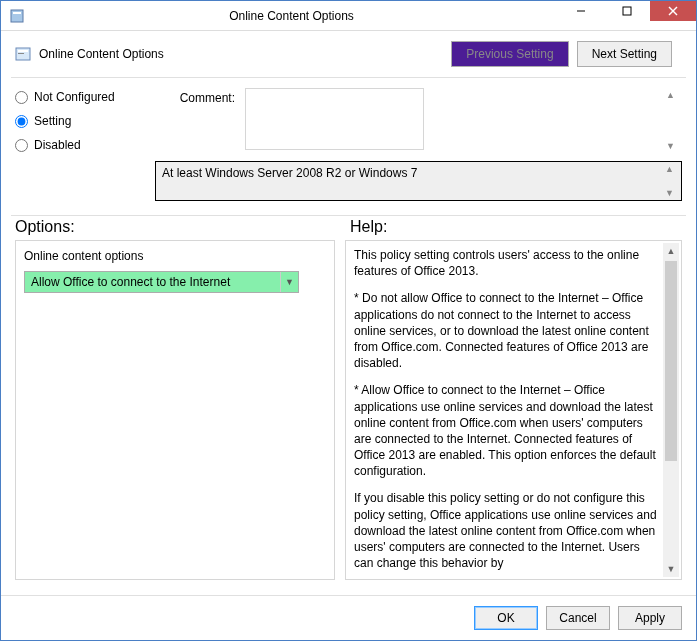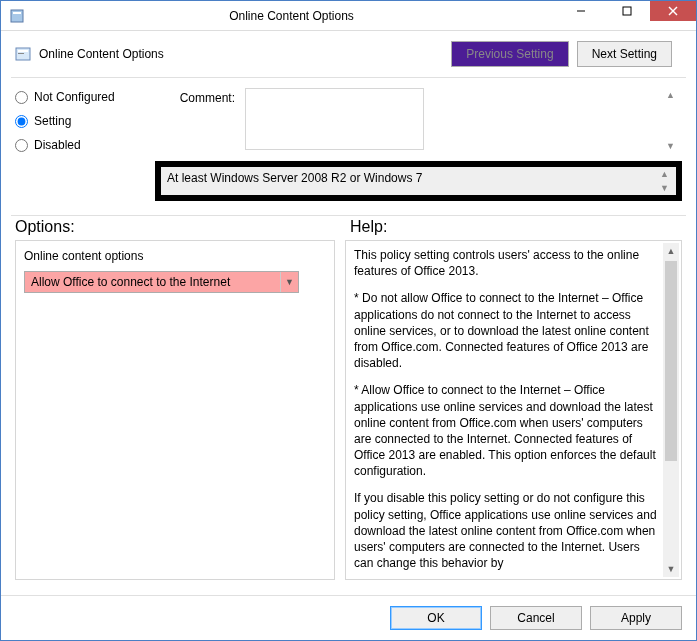--- a/index.html
+++ b/index.html
@@ -21,40 +21,40 @@
 .nav-btn.disabled { color: #888; background: #4c1d95; }
 .divider { height: 1px; background: #e0e0e0; margin: 0 10px; }
 .top-section { display: flex; padding: 10px 14px 6px 14px; }
 .radios { width: 140px; padding-top: 2px; }
 .radio-row { display: flex; align-items: center; margin-bottom: 10px; font-size: 12px; }
 .radio-row input { margin-right: 6px; }
 .fields { flex: 1; }
 .field-row { display: flex; margin-bottom: 8px; }
 .field-label { width: 90px; text-align: right; padding-right: 10px; padding-top: 3px; font-size: 12px; }
 .comment-box { flex: 1; height: 62px; border: 1px solid #d6d6d6; background: #fff; position: relative; padding: 4px 18px 4px 4px; font-family: inherit; font-size: 12px; resize: none; }
-.supported-box { flex: 1; height: 40px; border: 6px solid #000000; background: #efefef; color: #000; padding: 4px 18px 4px 6px; font-size: 12px; position: relative; }
+.supported-box { flex: 1; height: 40px; border: 1px solid #000000; background: #efefef; color: #000; padding: 4px 18px 4px 6px; font-size: 12px; position: relative; }
 .scroll-arrows { position: absolute; right: 2px; top: 2px; bottom: 2px; width: 14px; display: flex; flex-direction: column; justify-content: space-between; color: #888; font-size: 9px; }
 .mid-labels { display: flex; padding: 2px 14px 4px 14px; }
 .mid-labels .left { width: 325px; font-size: 16px; }
 .mid-labels .right { flex: 1; font-size: 16px; padding-left: 10px; }
 .panels { display: flex; padding: 0 14px; gap: 10px; }
 .panel { border: 1px solid #d6d6d6; background: #fff; }
 .options-panel { width: 320px; height: 340px; padding: 8px; }
 .options-panel .opt-label { font-size: 12px; margin-bottom: 8px; }
-.dropdown { width: 275px; display: flex; align-items: center; border: 1px solid #acacac; background: #fca5a5; height: 22px; }
+.dropdown { width: 275px; display: flex; align-items: center; border: 1px solid #acacac; background: #86efac; height: 22px; }
 .dropdown-text { flex: 1; padding: 0 6px; font-size: 12px; }
 .dropdown-caret { width: 18px; text-align: center; color: #555; font-size: 9px; border-left: 1px solid #ccc; height: 100%; display: flex; align-items: center; justify-content: center; }
 .help-panel { flex: 1; height: 340px; padding: 6px 4px 6px 8px; overflow: hidden; position: relative; }
 .help-text { font-size: 12px; line-height: 1.35; padding-right: 18px; }
 .help-text p { margin-bottom: 11px; }
 .help-scrollbar { position: absolute; right: 2px; top: 2px; bottom: 2px; width: 16px; background: #f0f0f0; }
 .help-scrollbar .up, .help-scrollbar .down { height: 16px; display: flex; align-items: center; justify-content: center; font-size: 9px; color: #666; }
 .help-scrollbar .thumb { position: absolute; left: 2px; right: 2px; top: 18px; height: 200px; background: #cdcdcd; }
 .footer { position: absolute; bottom: 0; left: 0; right: 0; padding: 10px 14px; display: flex; justify-content: flex-end; gap: 8px; border-top: 1px solid #e0e0e0; background: #fff; }
-.footer-btn { width: 92px; padding: 4px 0; border: 1px solid #acacac; background: #efefef; font-size: 12px; text-align: center; cursor: default; }
+.footer-btn { width: 64px; padding: 4px 0; border: 1px solid #acacac; background: #efefef; font-size: 12px; text-align: center; cursor: default; }
 .footer-btn.primary { border: 1px solid #3399ff; box-shadow: inset 0 0 0 1px #99ccff; }
 </style>
 </head>
 <body>
 
 <div class="titlebar">
   <span class="titlebar-icon">
     <svg width="14" height="14" viewBox="0 0 14 14">
         <rect x="1" y="1" width="12" height="12" fill="#a8c8e8" stroke="#5a7aa8" stroke-width="1"></rect>
         <rect x="3" y="3" width="8" height="2" fill="#fff"></rect>

